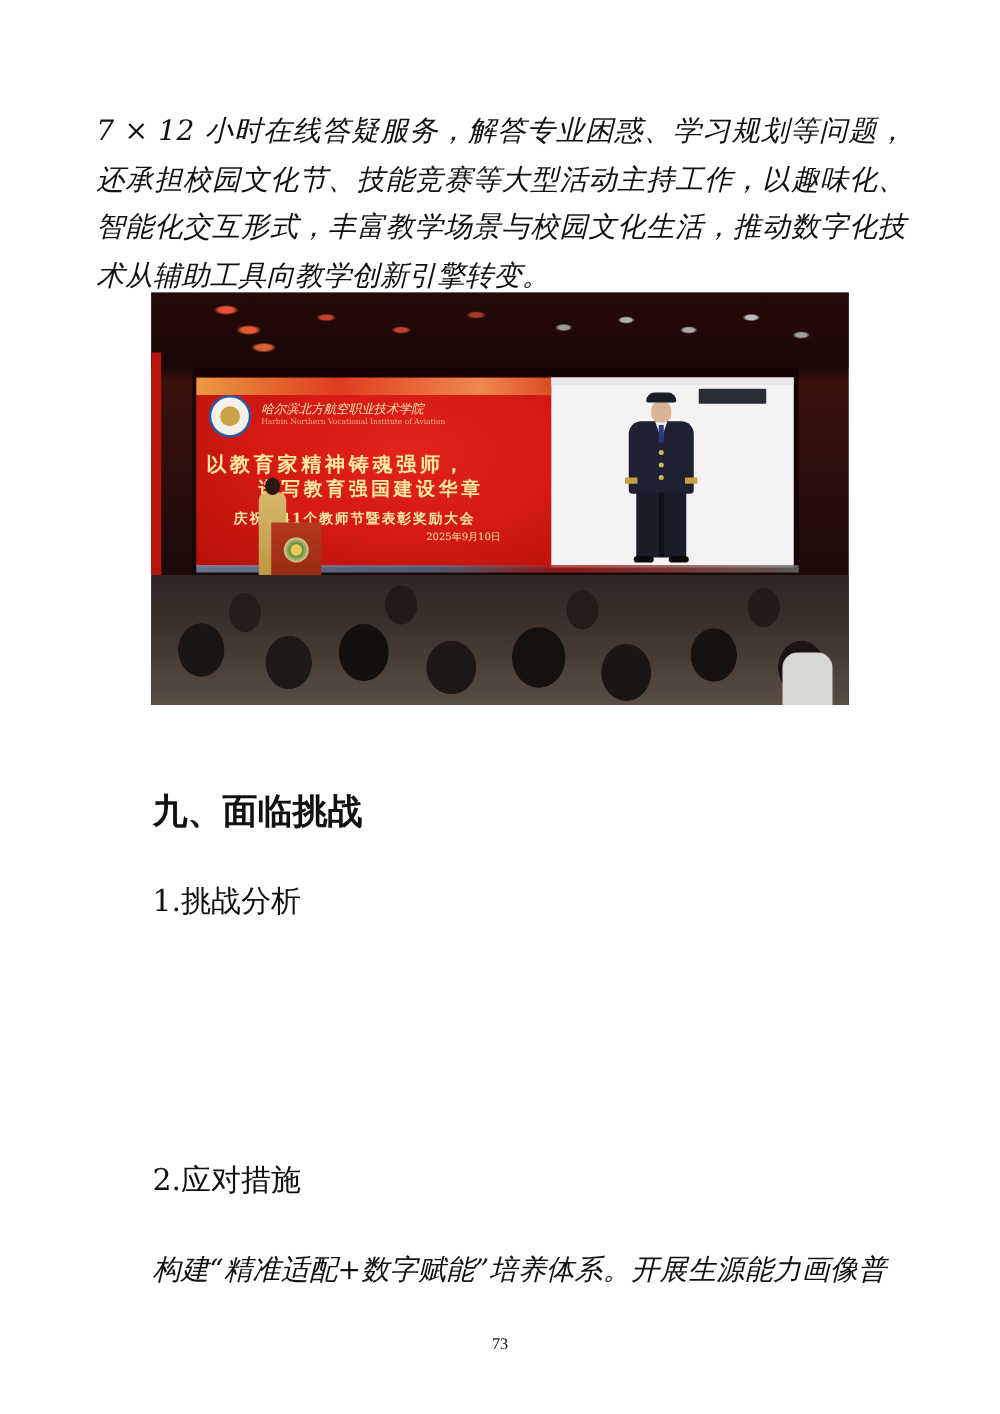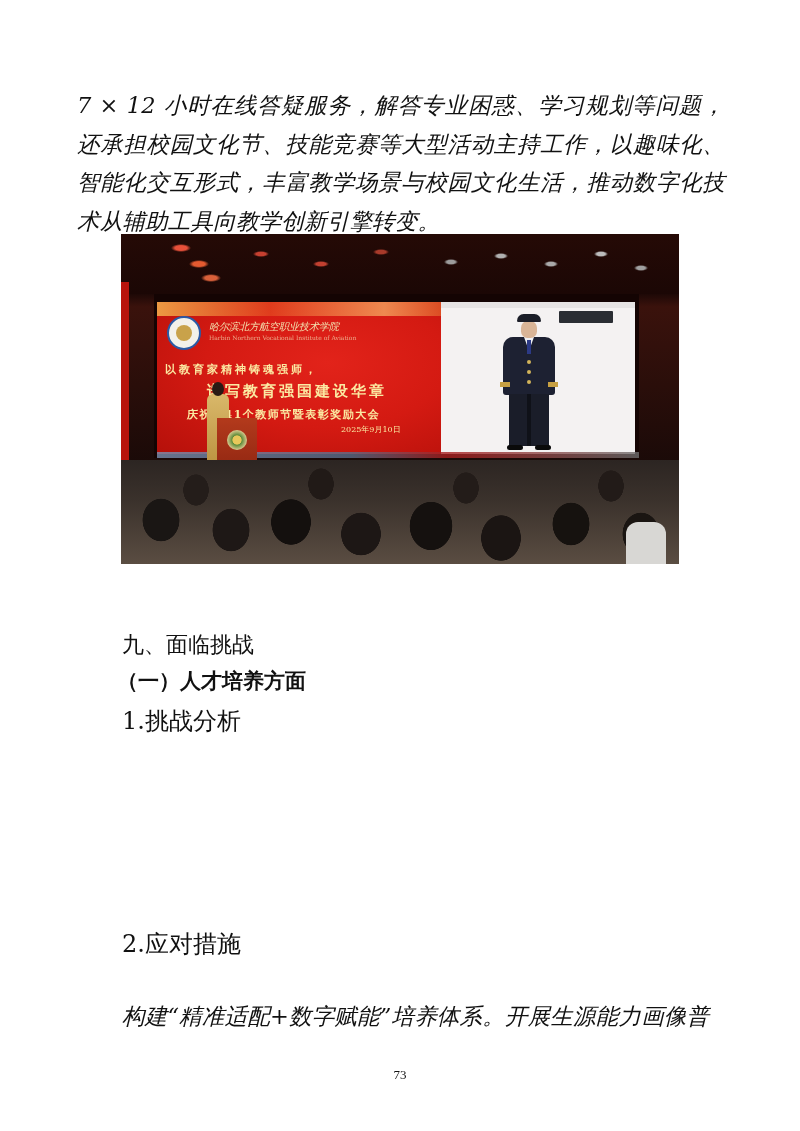--- a/index.html
+++ b/index.html
@@ -15,21 +15,21 @@
       letter-spacing: 0.2px;
       margin: 0;
       font-style: italic;
     }
     .para.indent { text-indent: 45px; }
     .head-line {
       position: absolute; left: 122px;
       font-family: "DejaVu Sans", "Liberation Sans", sans-serif;
       color: #111; margin: 0;
     }
-    .h1 { font-size: 22px; font-weight: normal; top: 630px; }
+    .h1 { font-size: 28px; font-weight: bold; top: 630px; }
     .h2 { font-size: 21px; font-weight: bold; top: 667px; left: 117px; font-family: "DejaVu Serif", serif; }
     .h3 {
       font-family: "DejaVu Serif", "Liberation Serif", serif;
       font-size: 24px; font-weight: normal; text-align: right;
     }
     .caption {
       position: absolute; left: 0; width: 800px; top: 586px;
       text-align: center;
       font-family: "DejaVu Serif", "Liberation Serif", serif;
       font-size: 14px; font-weight: bold; color: #111;
@@ -90,21 +90,21 @@
     }
     .slide-school {
       position: absolute; left: 52px; top: 18px; font-size: 10px; color: #f2e3b0;
       font-family: "DejaVu Serif", serif; white-space: nowrap; font-style: italic;
     }
     .slide-school-en {
       position: absolute; left: 52px; top: 32px; font-size: 6px; color: #f1cfa8;
       font-family: "DejaVu Serif", serif; white-space: nowrap; opacity: 0.8;
     }
     .slide-line1 {
-      position: absolute; left: 8px; top: 60px; font-size: 11px; color: #fbe9a2;
+      position: absolute; left: 8px; top: 60px; font-size: 16px; color: #fbe9a2;
       font-family: "DejaVu Serif", serif; font-weight: bold; white-space: nowrap; letter-spacing: 3px;
     }
     .slide-line2 {
       position: absolute; left: 50px; top: 80px; font-size: 15px; color: #fbe9a2;
       font-family: "DejaVu Serif", serif; font-weight: bold; white-space: nowrap; letter-spacing: 3px;
     }
     .slide-line3 {
       position: absolute; left: 30px; top: 105px; font-size: 11px; color: #fbe9a2;
       font-family: "DejaVu Serif", serif; font-weight: bold; white-space: nowrap; letter-spacing: 1.5px;
     }
@@ -227,21 +227,20 @@
       <div class="emblem"></div>
     </div>
 
     <div class="audience">
       <div class="light-shirt"></div>
     </div>
   </div>
 
 
   <div class="head-line h1">九、面临挑战</div>
-  <div class="head-line h2">（一）人才培养方面</div>
   <div class="head-line h3" style="top:705px;">1.挑战分析</div>
 
 
   <div class="head-line h3" style="top:928px;">2.应对措施</div>
 
   <p class="para indent" style="top:997px;">构建“精准适配+数字赋能”培养体系。开展生源能力画像普</p>
 
   <div class="page-number">73</div>
 </div>
 

